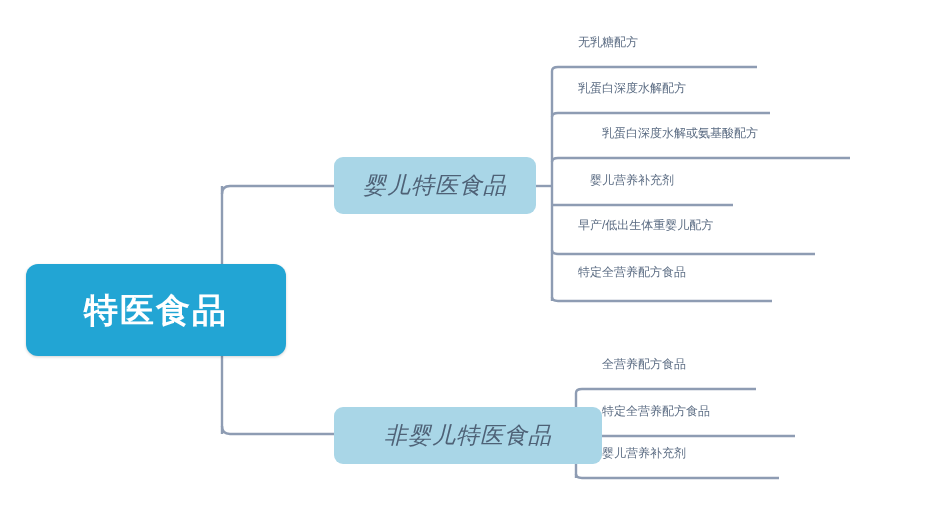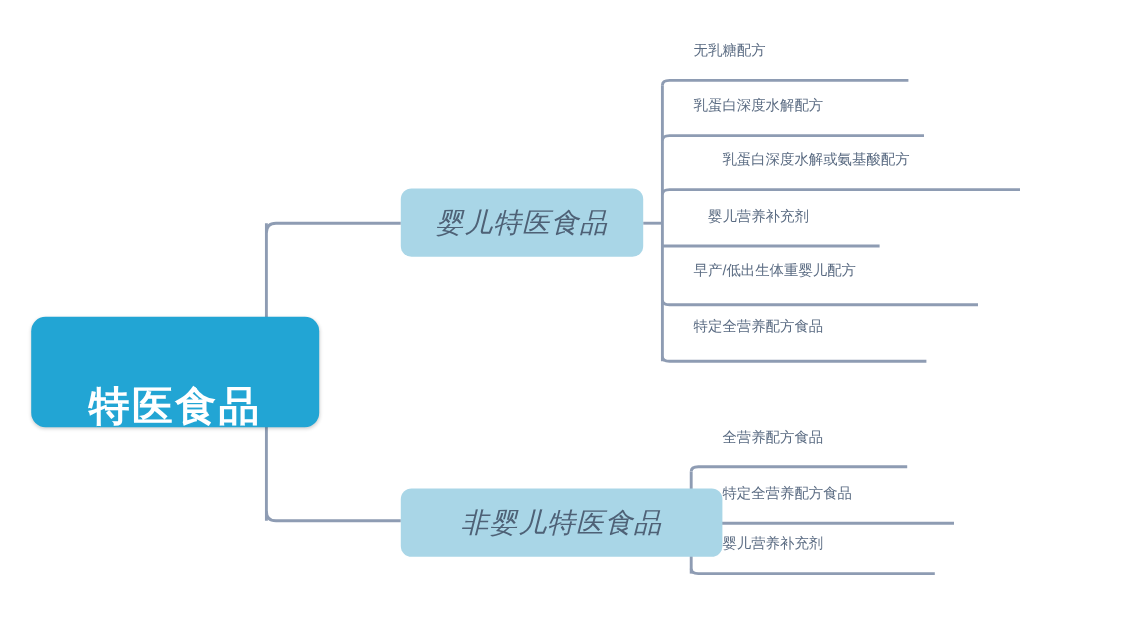--- a/index.html
+++ b/index.html
@@ -24,26 +24,26 @@
     width: 943px;
     height: 530px;
     pointer-events: none;
   }
 
   
   .root-node {
     position: absolute;
     left: 26px;
     top: 264px;
-    width: 240px;
+    width: 260px;
     height: 92px;
     background: #22a5d4;
     border-radius: 12px;
     display: flex;
-    align-items: flex-end;
+    align-items: center;
     justify-content: center;
     box-shadow: 0 1px 3px rgba(0,0,0,0.18);
   }
   .root-node .label {
     color: #ffffff;
     font-size: 34px;
     font-weight: bold;
     letter-spacing: 2px;
     line-height: 1;
   }

